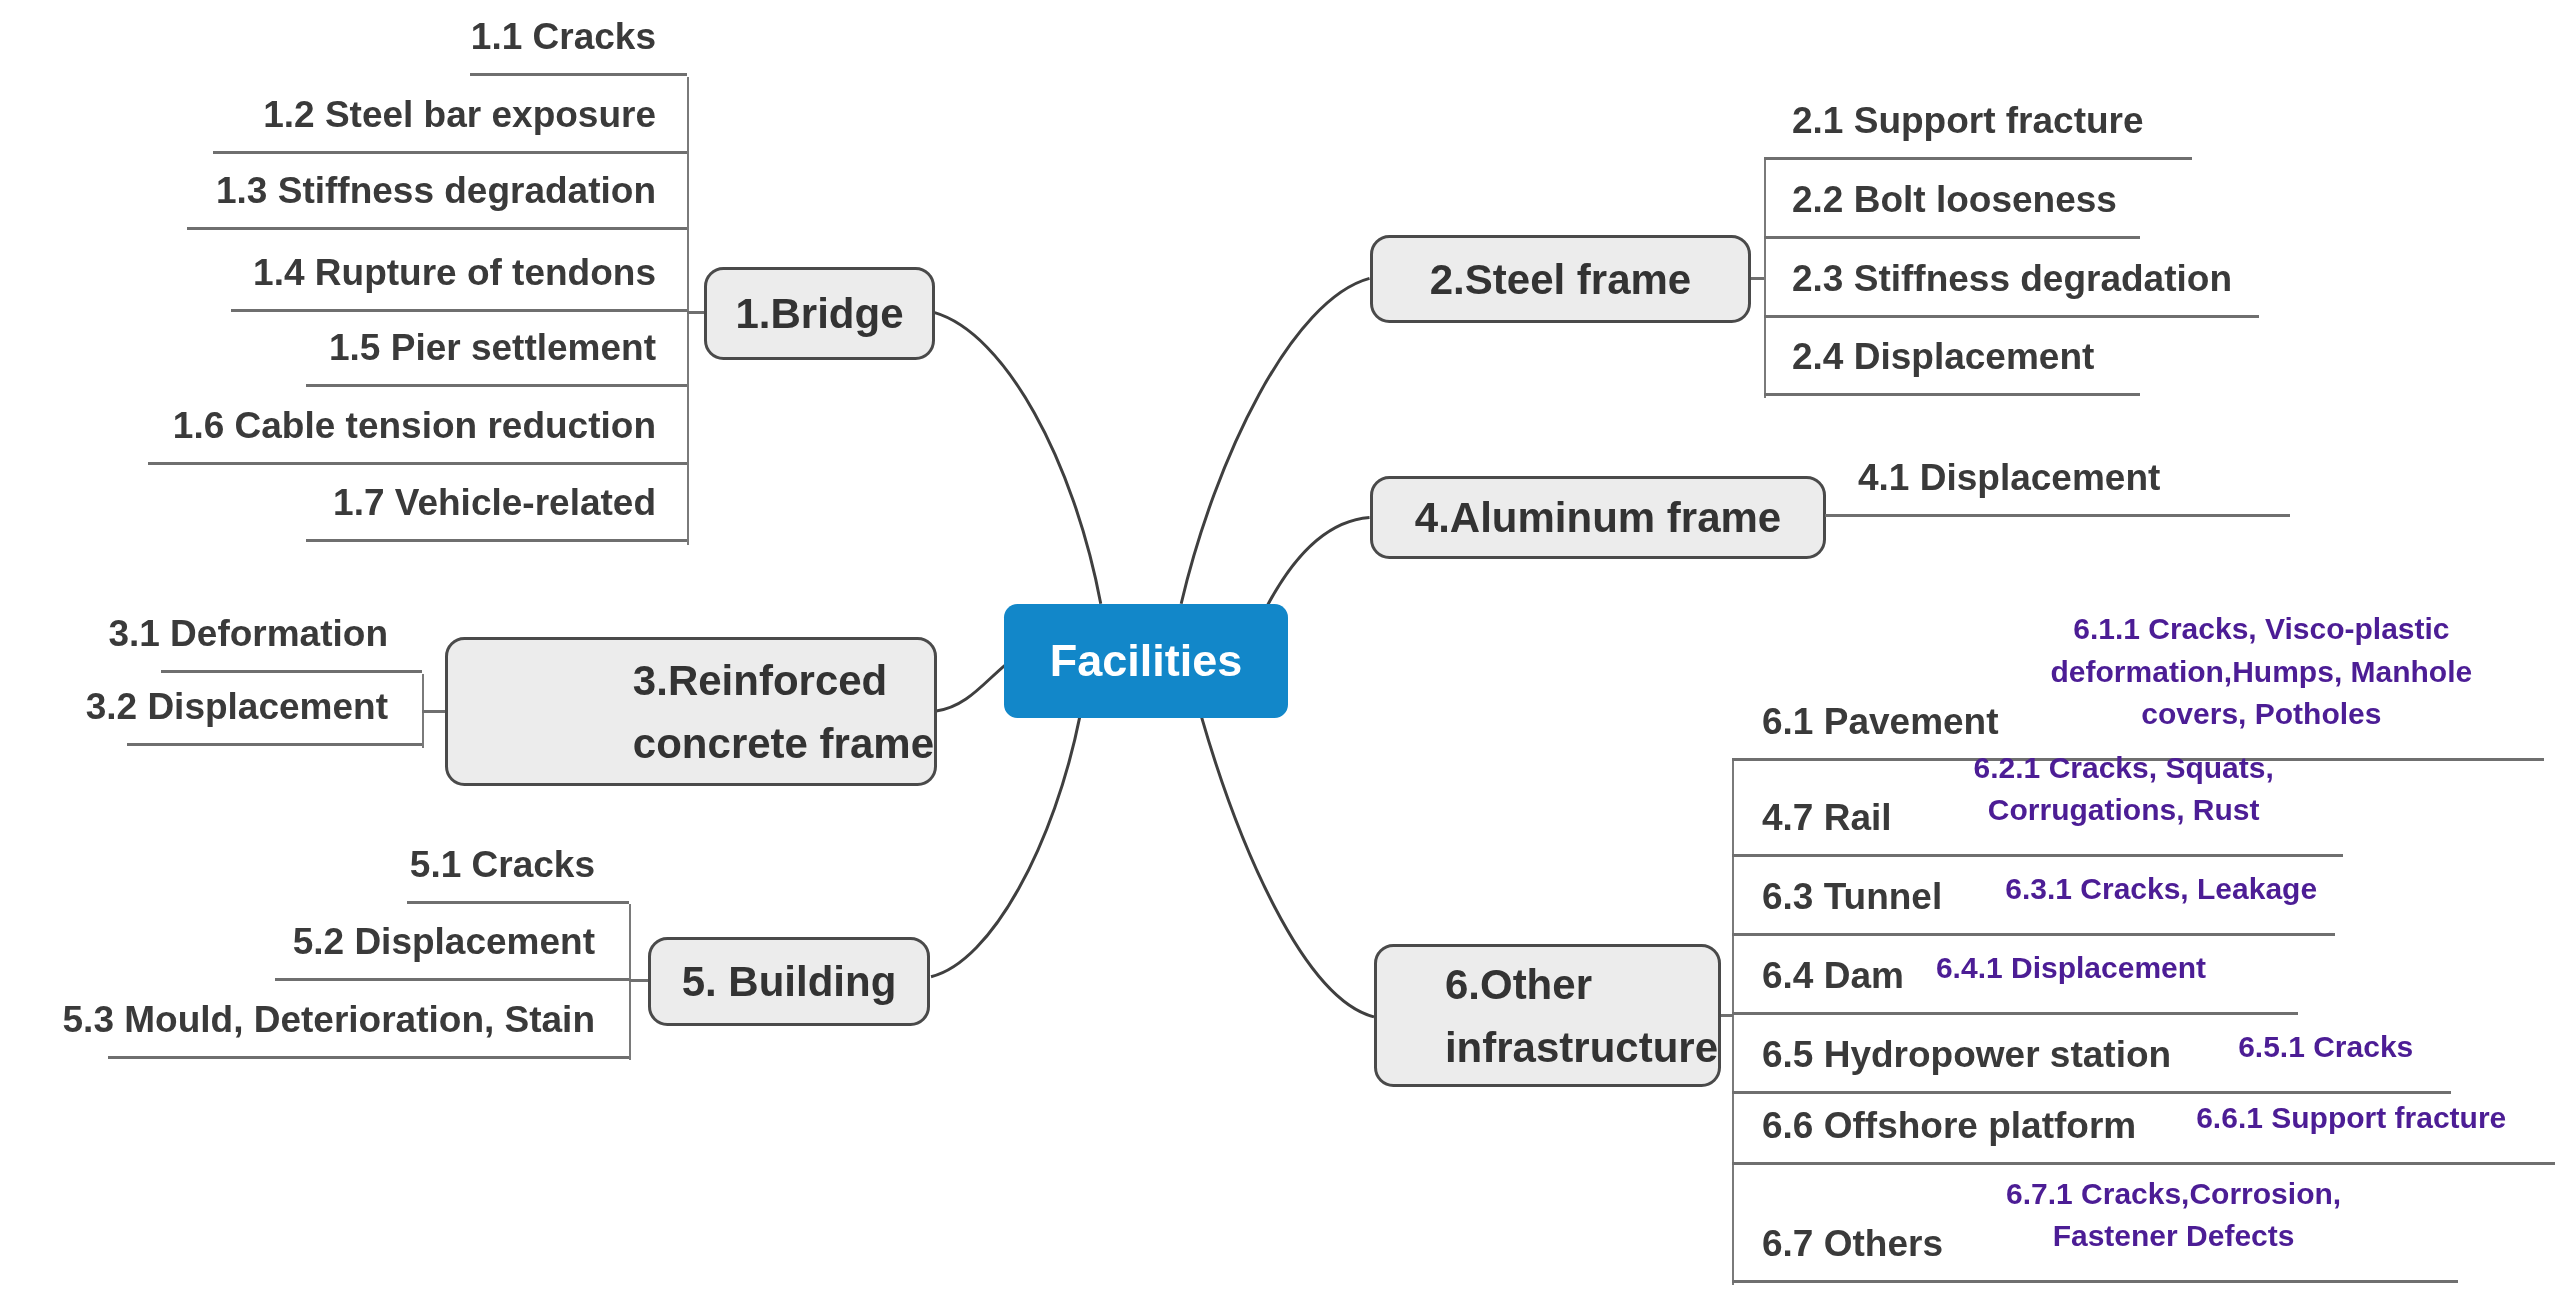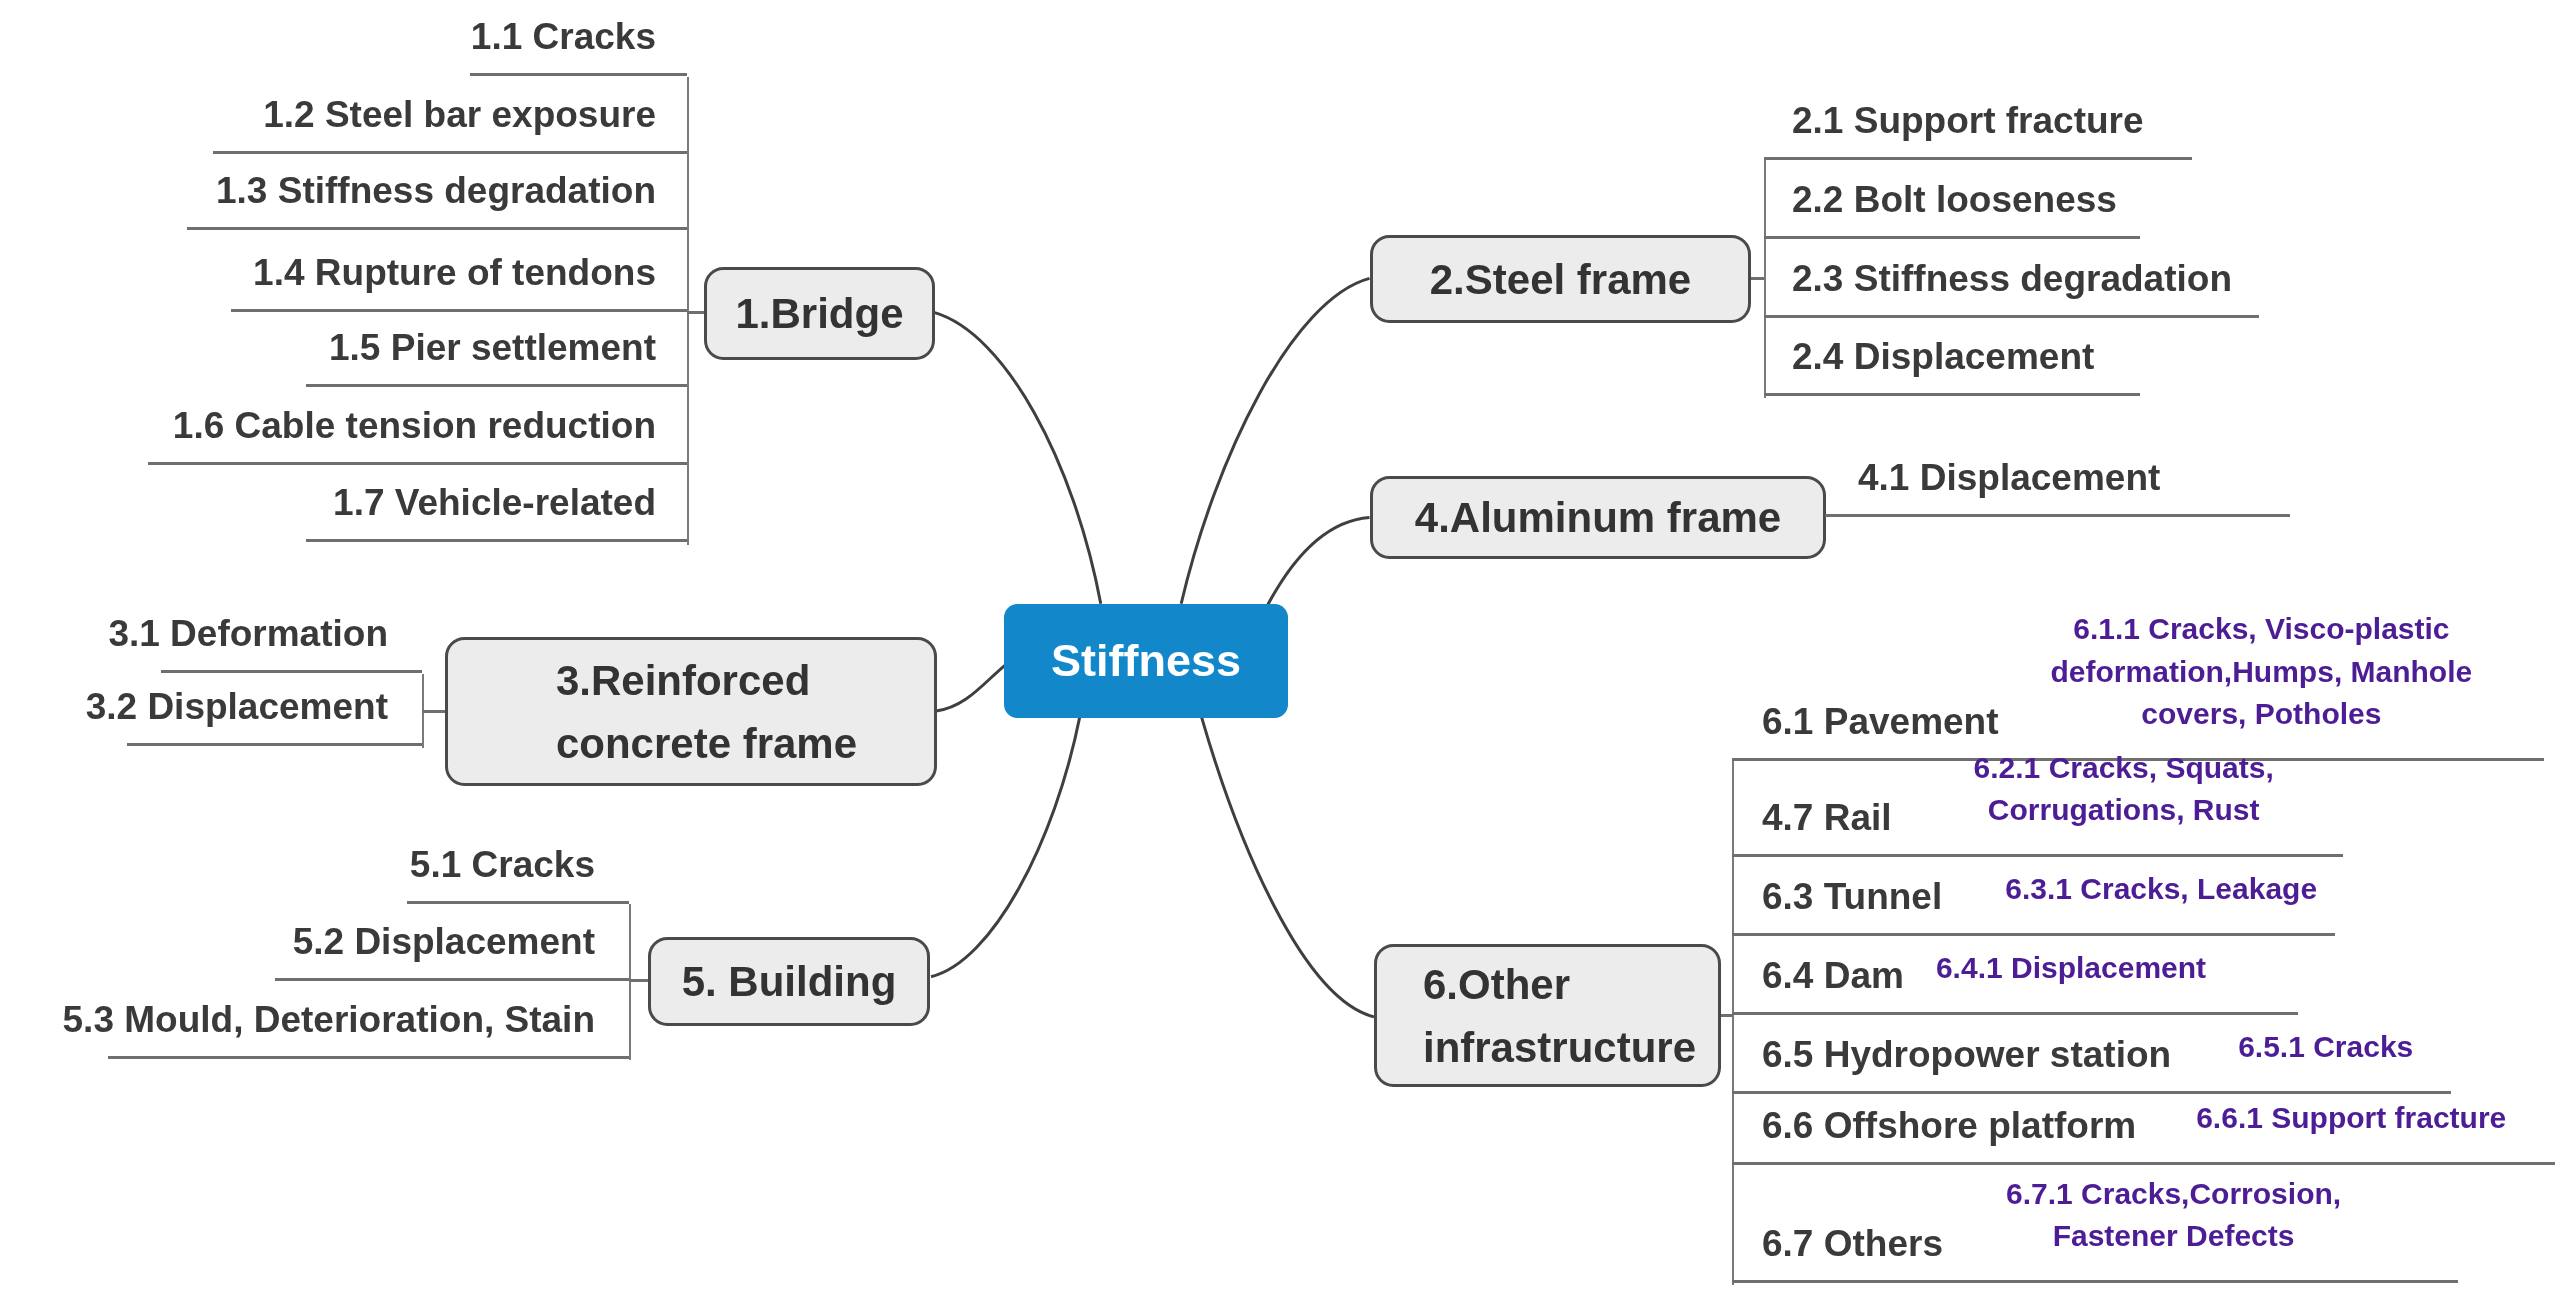--- a/index.html
+++ b/index.html
@@ -17,21 +17,21 @@
     background:#ececec;
     border:3.7px solid #4a4a4a;
     border-radius:19.4px;
     color:#333333;
     font-weight:bold;
     font-size:42px;
     display:flex;align-items:center;justify-content:center;
     white-space:pre-line;
     line-height:1.5;
   }
-  .node.left-text{justify-content:center;}
+  .node.left-text{justify-content:flex-end;}
   .root-node{
     position:absolute;box-sizing:border-box;
     background:#1287c9;border-radius:13.4px;
     color:#ffffff;font-weight:bold;font-size:45px;
     display:flex;align-items:center;justify-content:center;
   }
   .leaf{
     position:absolute;box-sizing:border-box;
     border-bottom:3px solid #6f6f6f;
     color:#3a3a3a;font-weight:bold;font-size:37px;
@@ -68,21 +68,21 @@
   <div class="vline" style="left:629px;top:904px;height:156px;"></div>
   <div class="vline" style="left:1732px;top:761px;height:524px;"></div>
 
   <div class="hline" style="left:687px;top:311px;width:18px;"></div>
   <div class="hline" style="left:1750px;top:277px;width:14px;"></div>
   <div class="hline" style="left:422px;top:710px;width:24px;"></div>
   <div class="hline" style="left:629px;top:979px;width:19.4px;"></div>
   <div class="hline" style="left:1721px;top:1014px;width:12px;"></div>
 
   <div class="root-node" style="left:1004px;top:604px;width:284px;height:114px;">
-    <span>Stiffness</span>
+    <span>Facilities</span>
   </div>
 
   <div class="node" style="left:704px;top:267px;width:231px;height:93px;">
     <span>1.Bridge</span>
   </div>
   <div class="node" style="left:1370px;top:235px;width:381px;height:88px;">
     <span>2.Steel frame</span>
   </div>
   <div class="node left-text" style="left:445px;top:637px;width:492px;height:149px;padding-left:31px;">
     <span>3.Reinforced

